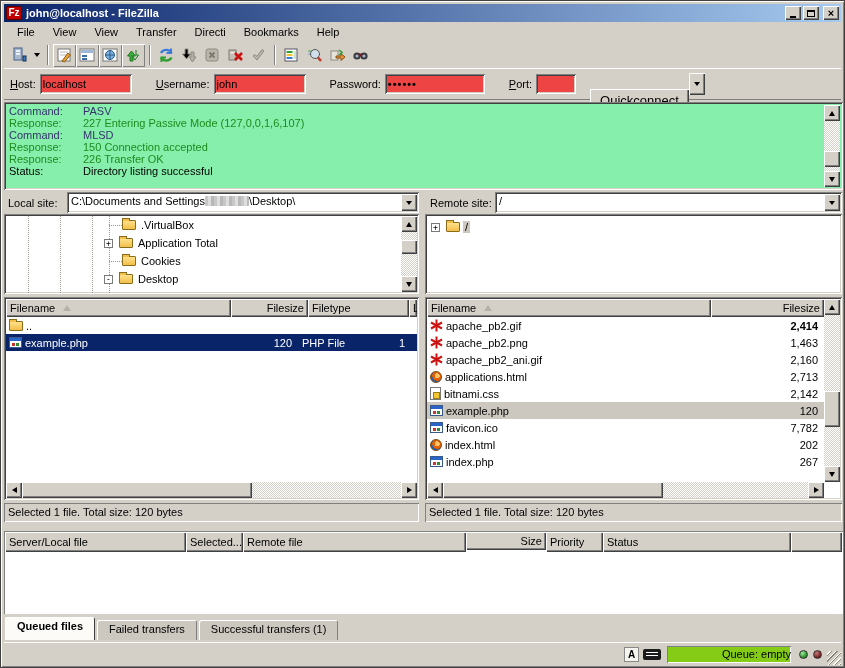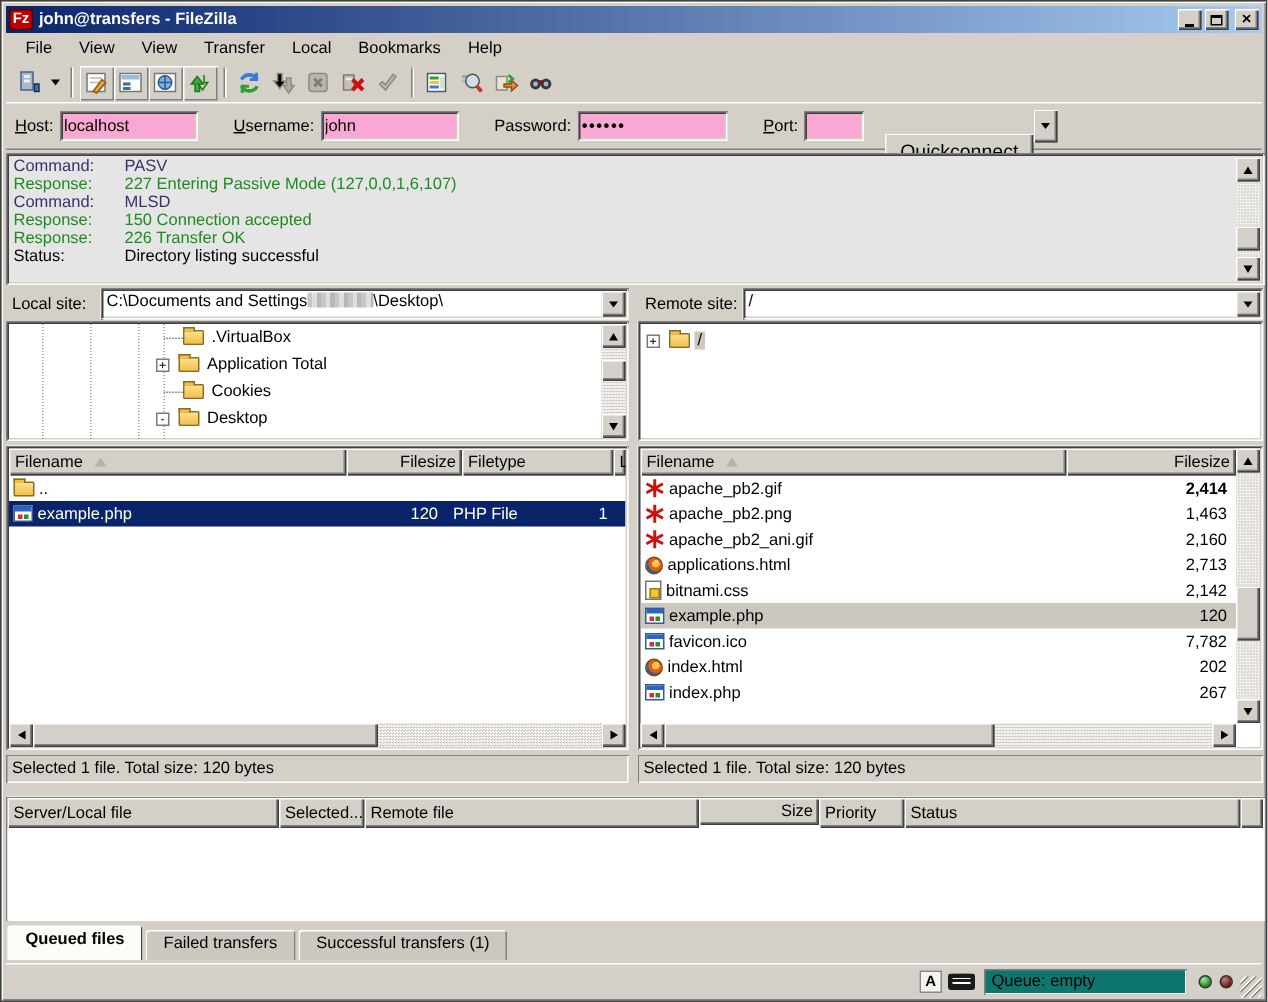--- a/index.html
+++ b/index.html
@@ -26,26 +26,26 @@
   .toolbar{position:absolute;left:3px;top:41px;right:3px;height:27px;display:flex;align-items:center;padding-left:4px;border-bottom:1px solid #fff;}
   .tsep{width:2px;height:20px;border-left:1px solid #808080;border-right:1px solid #fff;margin:0 4px;}
   .tbtn2{width:23px;height:23px;display:flex;align-items:center;justify-content:center;background:transparent;border:none;padding:0;}
   .toggled{box-shadow:inset 1px 1px 0 #fff, inset -1px -1px 0 #808080;}
   .ddbtn{width:12px;height:23px;display:flex;align-items:center;justify-content:center;}
   .tri-dn{width:0;height:0;border:3px solid transparent;border-top:4px solid #000;margin-top:3px;}
   
   .quickbar{position:absolute;left:3px;top:68px;right:3px;height:31px;display:flex;align-items:center;padding-left:6px;border-bottom:1px solid #808080;}
   .qlbl{margin-right:4px;display:inline-block;}
   .acc::first-letter{text-decoration:underline;}
-  .fld{height:20px;border:none;outline:none;padding:2px 3px;font-size:11px;background:#f9a8d4;
+  .fld{height:20px;border:none;outline:none;padding:2px 3px;font-size:11px;background:#ef4444;
     box-shadow:inset 1px 1px 0 #808080, inset -1px -1px 0 #fff, inset 2px 2px 0 #404040, inset -2px -2px 0 #d4d0c8;}
   .qbtn{height:22px;padding:0 10px;display:flex;align-items:center;font-size:13px;margin-top:32px;}
   .qdd{width:16px;height:22px;display:flex;align-items:center;justify-content:center;}
   
-  .log{position:absolute;left:3px;top:101px;width:839px;height:88px;background:#e5e5e5;padding:3px 20px 0 5px;line-height:12px;overflow:hidden;
+  .log{position:absolute;left:3px;top:101px;width:839px;height:88px;background:#86efac;padding:3px 20px 0 5px;line-height:12px;overflow:hidden;
     box-shadow:inset 1px 1px 0 #808080, inset -1px -1px 0 #fff, inset 2px 2px 0 #404040, inset -2px -2px 0 #d4d0c8;}
   .lrow{display:grid;grid-template-columns:74px 1fr;white-space:nowrap;}
   .k-command{color:#34346b;}
   .k-response{color:#1e8c1e;}
   .k-status{color:#000;}
   
   .vs,.hs{position:absolute;background:#efece4;background-image:repeating-conic-gradient(#fff 0 25%, #d4d0c8 0 50%);background-size:2px 2px;}
   .sbb{position:absolute;width:16px;height:16px;background:#d4d0c8;display:flex;align-items:center;justify-content:center;
     box-shadow:inset 1px 1px 0 #fff, inset -1px -1px 0 #404040, inset -2px -2px 0 #808080;}
   .thumb{position:absolute;background:#d4d0c8;box-shadow:inset 1px 1px 0 #fff, inset -1px -1px 0 #404040, inset -2px -2px 0 #808080;}
@@ -102,54 +102,54 @@
   .tabsbar{position:absolute;left:3px;top:615px;right:3px;height:24px;display:flex;align-items:flex-end;padding-left:1px;}
   .tab{height:20px;padding:3px 12px;margin-right:2px;background:#ccc8c0;white-space:nowrap;
     box-shadow:inset 1px 1px 0 #fff, inset -1px 0 0 #808080;border-radius:2px 2px 0 0;}
   .tab.active{height:23px;background:#fcfbf7;font-weight:bold;box-shadow:inset 1px 1px 0 #fff, inset -1px 0 0 #404040;}
   
   .sbar{position:absolute;left:3px;right:3px;top:641px;height:23px;border-top:1px solid #fff;display:flex;align-items:center;}
   .dtype{width:15px;height:15px;background:#f6f4ef;border:1px solid #888;font-weight:bold;font-size:10px;
     display:flex;align-items:center;justify-content:center;margin-right:4px;}
   .badge{width:18px;height:11px;background:#1b1b1b;border-radius:2px;margin-right:6px;
     background-image:linear-gradient(#1b1b1b 0 3px,#fff 3px 4px,#1b1b1b 4px 6px,#fff 6px 7px,#1b1b1b 7px 11px);background-size:12px 11px;background-position:3px 0;background-repeat:no-repeat;background-color:#1b1b1b;}
-  .qpanel{width:135px;height:17px;line-height:16px;padding-left:5px;margin-right:8px;background:#0f766e;
-    box-shadow:inset 1px 1px 0 #808080, inset -1px -1px 0 #fff;}
+  .qpanel{width:124px;height:17px;line-height:16px;padding-left:5px;margin-right:8px;background:#84cc16;
+    box-shadow:inset 1px 1px 0 #808080, inset -1px -1px 0 #fff;text-align:right;}
   .led{width:9px;height:9px;border-radius:50%;margin-right:5px;border:1px solid #333;}
   .led-green{background:radial-gradient(circle at 35% 30%,#9fe89f,#1e8c1e 70%);}
   .led-red{background:radial-gradient(circle at 35% 30%,#c97a7a,#6e1a1a 70%);}
   .grip{width:14px;height:14px;align-self:flex-end;
     background:repeating-linear-gradient(135deg,transparent 0 2px,#fff 2px 3px,#8a8674 3px 4px);}
   .hdot{position:absolute;height:1px;background-image:repeating-linear-gradient(to right,#9a968c 0 1px,transparent 1px 2px);}
 </style>
 </head>
 <body>
 
 <div id="window">
 
   <div class="titlebar">
     <span class="fzicon">Fz</span>
-    <span class="ttext">john@transfers - FileZilla</span>
+    <span class="ttext">john@localhost - FileZilla</span>
     <span class="tbtn raised">
         <span class="glyph-min"></span>
       </span>
     <span class="tbtn raised">
         <span class="glyph-max"></span>
       </span>
     <span class="tbtn raised" style="margin-left:4px;">
         <span class="glyph-close">×</span>
       </span>
   </div>
 
   <div class="menubar">
     <span class="mitem">File</span>
     <span class="mitem">View</span>
     <span class="mitem">View</span>
     <span class="mitem">Transfer</span>
-    <span class="mitem">Local</span>
+    <span class="mitem">Directi</span>
     <span class="mitem">Bookmarks</span>
     <span class="mitem">Help</span>
   </div>
 
   <div class="toolbar">
     <span class="tbtn2">
       <svg width="17" height="16">
           <rect x="3" y="1" width="8" height="12" fill="#aab8cc" stroke="#44618a"></rect>
           <rect x="5" y="3" width="4" height="2" fill="#e8f0f8"></rect>
           <rect x="5" y="6" width="4" height="2" fill="#e8f0f8"></rect>
@@ -538,21 +538,21 @@
         </span>
       <span class="hcell" style="width:223px;height:20px;">
           <span>Remote file</span>
         </span>
       <span class="hcell" style="width:80px;height:18px;justify-content:flex-end;">
           <span>Size</span>
         </span>
       <span class="hcell" style="width:57px;height:20px;">
           <span>Priority</span>
         </span>
-      <span class="hcell" style="width:224px;height:20px;">
+      <span class="hcell" style="width:188px;height:20px;">
           <span>Status</span>
         </span>
       <span class="hcell" style="flex:1;height:20px;"></span>
     </div>
     <div style="position:absolute;left:1px;right:1px;top:21px;bottom:1px;background:#fff;"></div>
   </div>
 
   <div class="tabsbar">
     <span class="tab active">Queued files</span>
     <span class="tab">Failed transfers</span>

